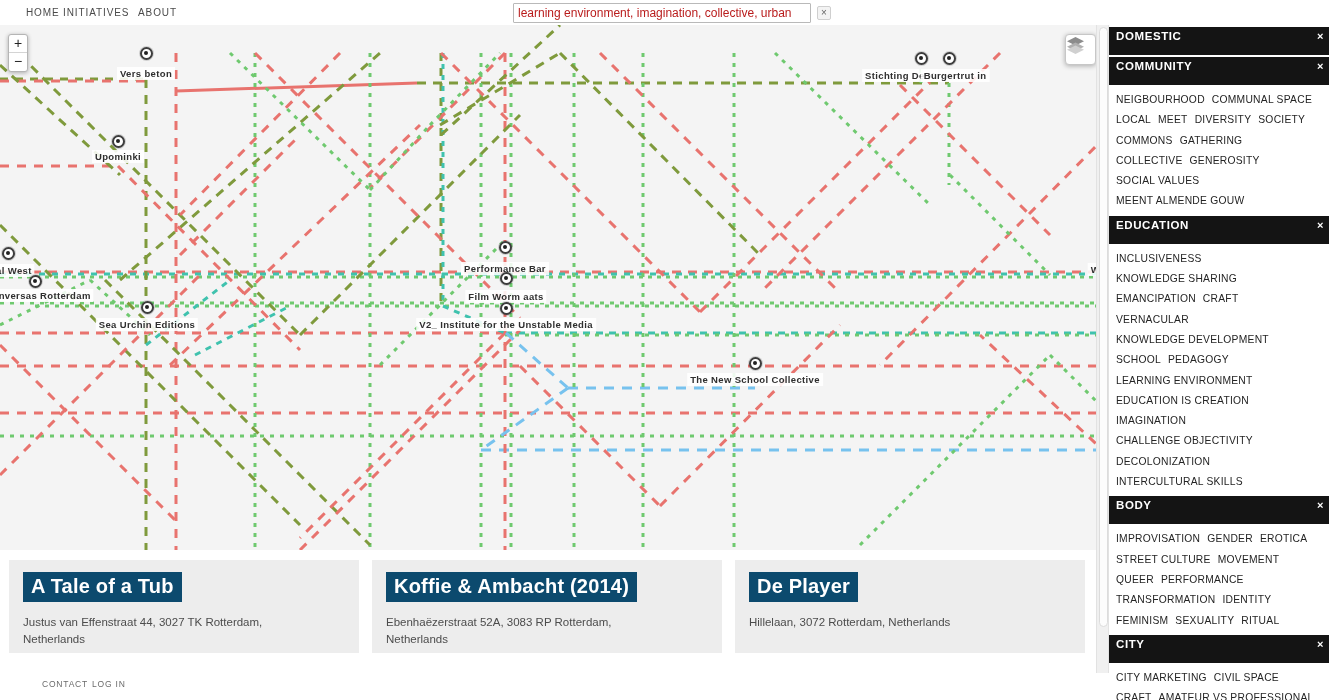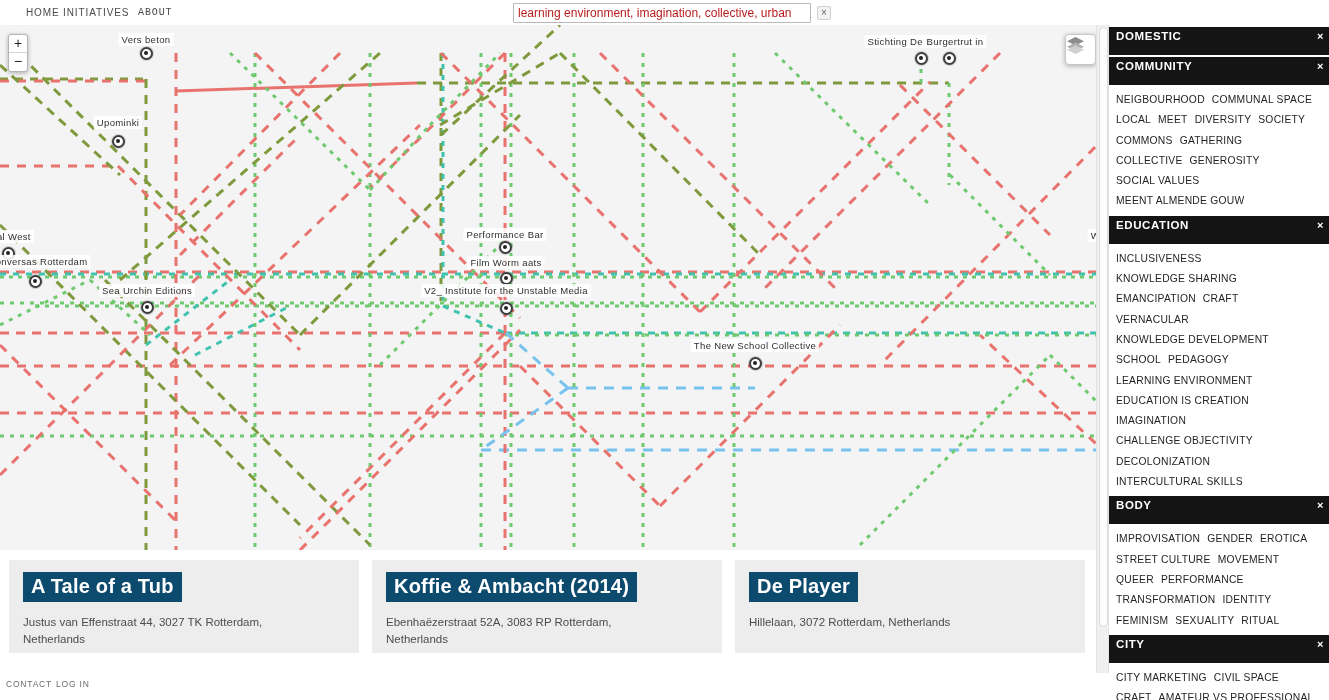--- a/index.html
+++ b/index.html
@@ -20,21 +20,21 @@
     z-index: 40;
   }
   .nav-link {
     position: absolute; top: 7px;
     font-size: 10px; letter-spacing: .9px;
     color: #4a4a4a; text-decoration: none;
     font-family: "Liberation Sans", sans-serif;
   }
   #nav-home { left: 13px; margin-left: 13px; }
   #nav-initiatives { left: 63px; }
-  #nav-about { left: 138px; font-family: Liberation Mono, monospace; }
+  #nav-about { left: 138px; }
 
   
   #search-wrap {
     position: absolute; top: 3px; left: 513px;
     z-index: 45; display: flex; align-items: center;
   }
   #search-input {
     width: 298px; height: 20px;
     padding: 1px 4px;
     font-size: 12px;
@@ -74,28 +74,29 @@
     box-shadow: 0 0 0 1px rgba(0,0,0,.15);
     position: relative;
   }
   .station i:after {
     content:""; position:absolute; left:2.5px; top:2.5px;
     width:4px; height:4px; border-radius:50%; background:#222;
   }
 
   .maplabel {
     position: absolute;
-    font-size: 9.5px; font-weight: normal;
+    font-size: 9.5px; font-weight: bold;
     letter-spacing: .35px;
     color: #2f2f2f;
     background: rgba(255,255,255,.88);
     padding: 1px 3px;
     white-space: nowrap;
     transform: translateX(-50%);
     cursor: pointer;
+    margin-top: 34px;
   }
 
   
   #zoomctl {
     position: absolute; left: 8px; top: 9px;
     width: 20px; background: #fff;
     border: 1px solid #b5b5b5; border-radius: 3px;
     box-shadow: 0 1px 4px rgba(0,0,0,.3);
     z-index: 20;
   }
@@ -163,21 +164,21 @@
     font-size: 11.5px; color: #4c4c4c;
     line-height: 1.45;
     max-width: 290px;
   }
 
   
   #footer { position: absolute; bottom: 5px; left: 0; width: 1096px; height: 16px; }
   .footer-link {
     position: absolute; top: 0;
     font-size: 8.5px; letter-spacing: .8px;
-    color: #6a6a6a; text-decoration: none;
+    color: #6a6a6a; text-decoration: none; margin-left: 36px;
   }
   #foot-contact { left: 6px; }
   #foot-login { left: 56px; }
 
   
   #tagpanel {
     position: absolute; top: 27px; right: 0;
     width: 221px; height: 673px;
     background: #fff;
   }

